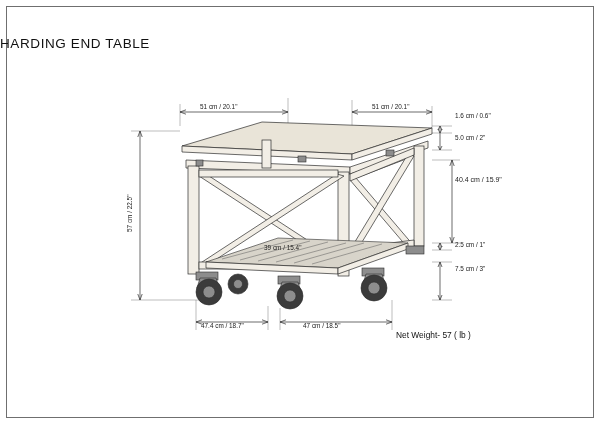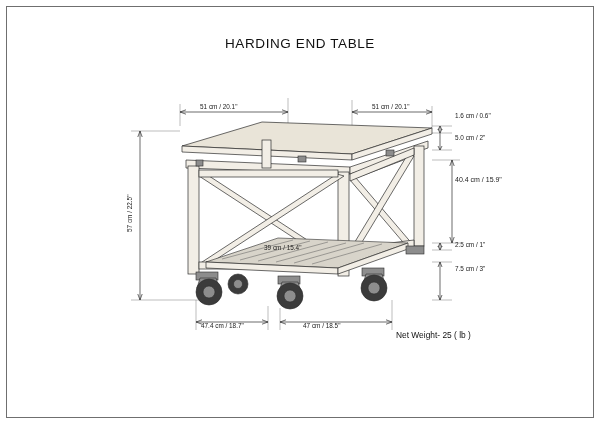--- a/index.html
+++ b/index.html
@@ -18,21 +18,21 @@
     position:absolute;
     left:6px;top:6px;
     width:588px;height:412px;
     border:1px solid #6f6f6f;
     box-sizing:border-box;
   }
   #title{
     position:absolute;
     left:0;top:36px;
     width:600px;
-    text-align:center;
+    text-align:left;
     font-size:13.5px;
     letter-spacing:.6px;
     color:#111;
   }
   .dim{
     position:absolute;
     font-size:6.4px;
     color:#1a1a1a;
     white-space:nowrap;
   }
@@ -208,15 +208,15 @@
   <div class="dim" style="left:455px;top:112px;">1.6 cm / 0.6"</div>
   <div class="dim" style="left:455px;top:134px;">5.0 cm / 2"</div>
   <div class="dim" style="left:455px;top:176px;font-size:7px;">40.4 cm / 15.9"</div>
   <div class="dim rot" style="left:126px;top:232px;">57 cm / 22.5"</div>
   <div class="dim" style="left:264px;top:244px;">39 cm / 15.4"</div>
   <div class="dim" style="left:455px;top:241px;">2.5 cm / 1"</div>
   <div class="dim" style="left:455px;top:265px;">7.5 cm / 3"</div>
   <div class="dim" style="left:201px;top:322px;">47.4 cm / 18.7"</div>
   <div class="dim" style="left:303px;top:322px;">47 cm / 18.5"</div>
 
-  <div id="netweight">Net Weight- 25 ( lb )</div>
+  <div id="netweight">Net Weight- 57 ( lb )</div>
 
 </div>
 
 </body></html>

